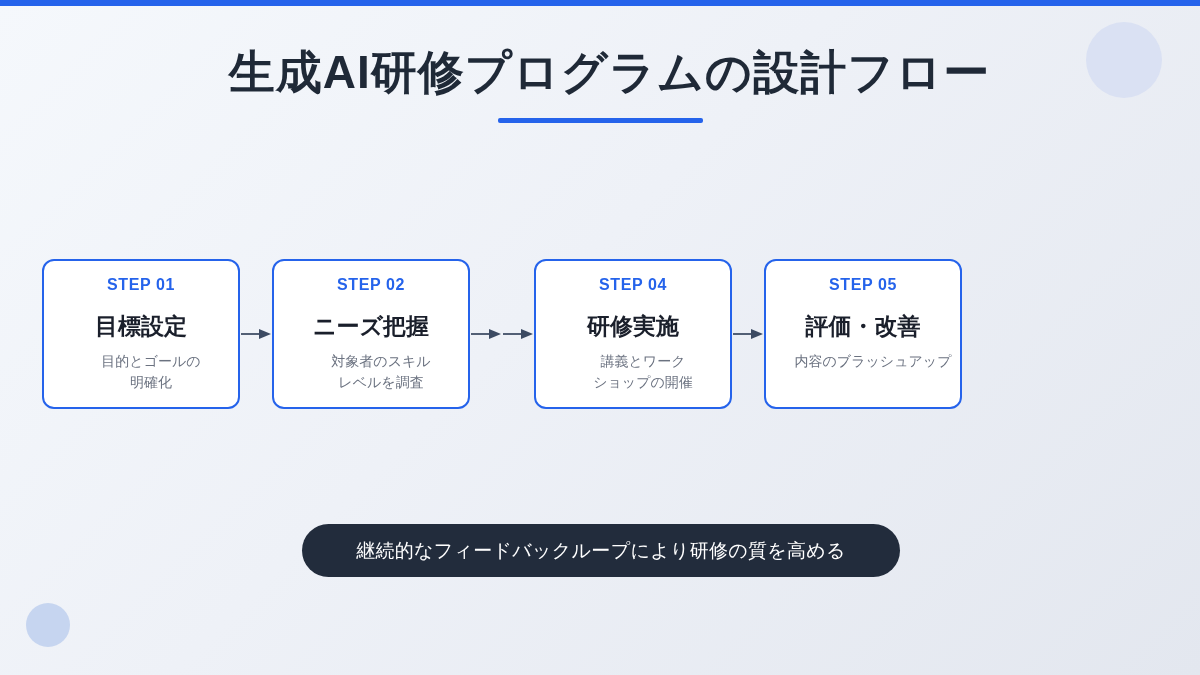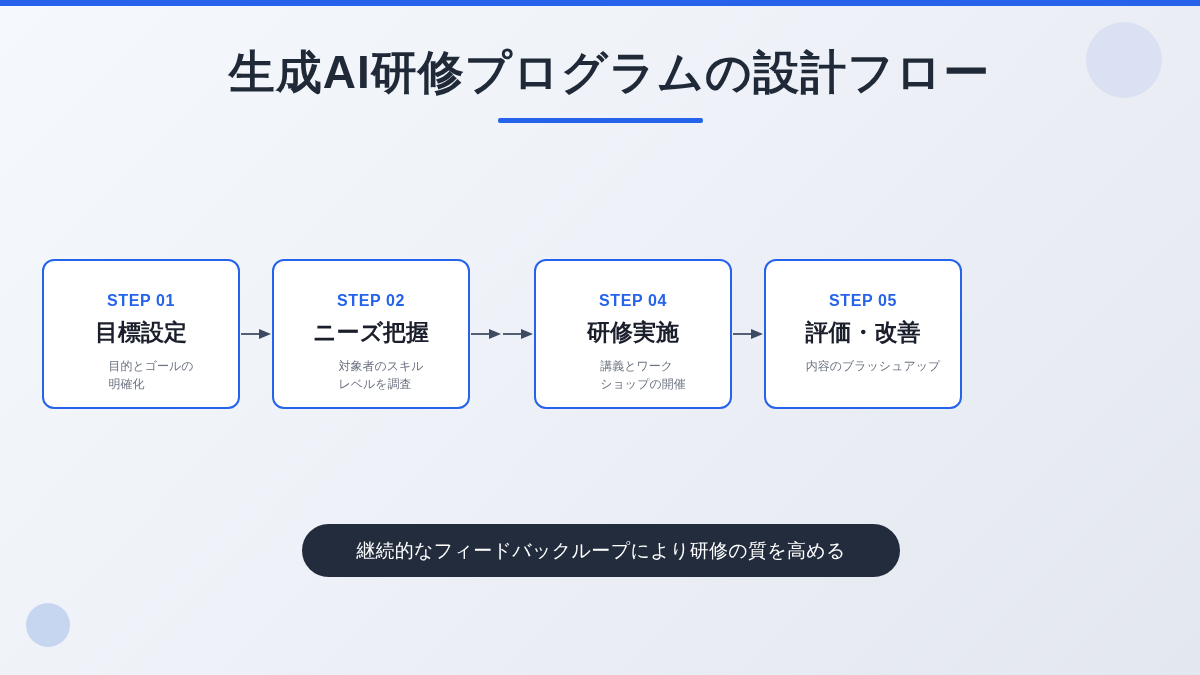--- a/index.html
+++ b/index.html
@@ -82,45 +82,46 @@
     position:relative;
     width:198px;
     height:150px;
     flex:0 0 198px;
     background:#ffffff;
     border:2px solid #2563eb;
     border-radius:12px;
     display:flex;
     flex-direction:column;
     align-items:center;
-    padding-top:32px;
+    padding-top:16px;
   }
 
   .step-label {
     font-size:16px;
     font-weight:bold;
     color:#2563eb;
     letter-spacing:0.6px;
     line-height:1;
   }
 
   .card-title {
-    margin-top:12px;
+    margin-top:22px;
     font-size:23px;
     font-weight:bold;
     color:#1a1f2b;
     line-height:1;
     white-space:nowrap;
   }
 
   .card-desc {
     margin-top:13px;
-    font-size:12px;
+    font-size:14px;
     color:#6b7280;
     line-height:1.5;
+    text-align:center;
     white-space:nowrap;
     margin-left:20px;
   }
   .card-desc span { display:block; }
 
   
   .arrow {
     flex:0 0 32px;
     height:12px;
     display:flex;

